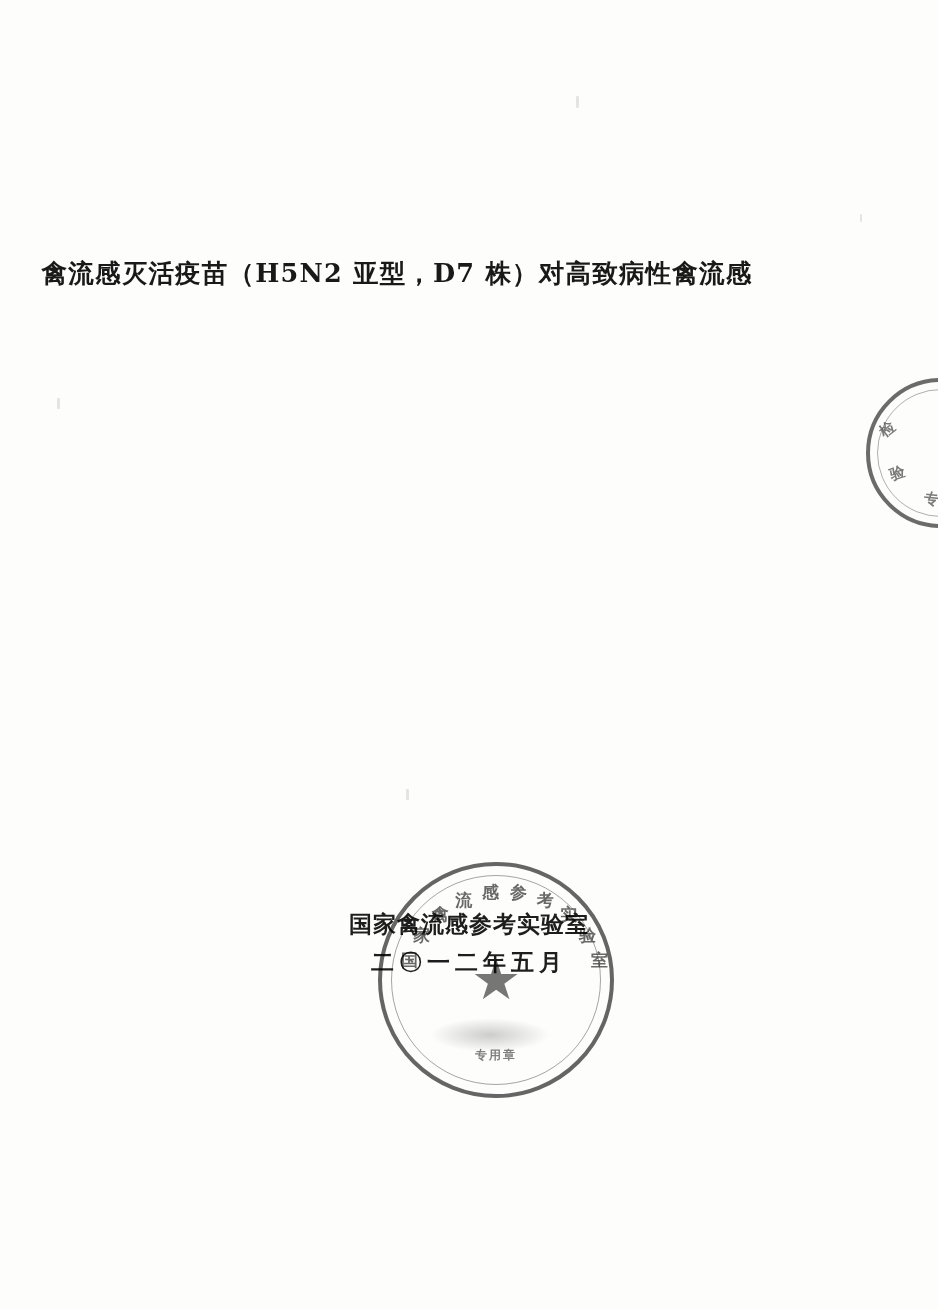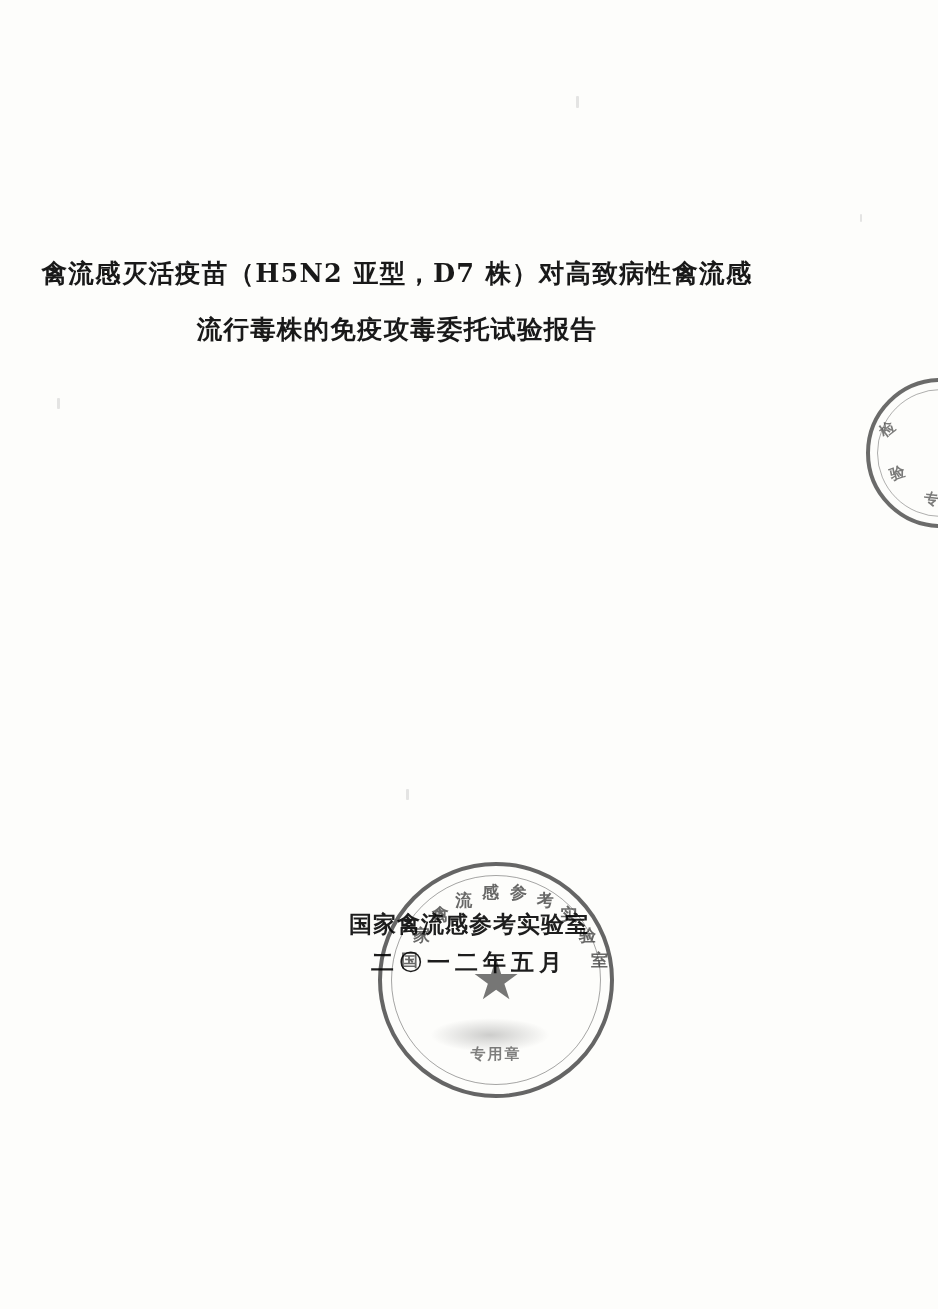--- a/index.html
+++ b/index.html
@@ -122,21 +122,21 @@
     color: #2a2a2a;
     opacity: .7;
     transform-origin: 0 0;
   }
   .seal-main .bottom-text {
     position: absolute;
     left: 0;
     right: 0;
     bottom: 34px;
     text-align: center;
-    font-size: 15px;
+    font-size: 12px;
     font-weight: 700;
     color: #2a2a2a;
     opacity: .6;
     letter-spacing: 2px;
   }
 
   
   .seal-edge {
     left: 866px;
     top: 378px;
@@ -186,21 +186,20 @@
 
 <div class="page">
 
   <div class="speck" style="left:576px; top:96px; width:3px; height:12px; border-radius:1px;"></div>
   <div class="speck" style="left:57px; top:398px; width:3px; height:11px; border-radius:1px;"></div>
   <div class="speck" style="left:406px; top:789px; width:3px; height:11px; border-radius:1px;"></div>
   <div class="speck" style="left:860px; top:214px; width:2px; height:8px; border-radius:1px;"></div>
 
   <div class="title-block">
     <div class="title-line">禽流感灭活疫苗（H5N2 亚型，D7 株）对高致病性禽流感</div>
-    <div class="title-line">流行毒株的免疫攻毒委托试验报告</div>
   </div>
 
   <div class="footer-block">
     <div class="footer-line">国家禽流感参考实验室</div>
     <div class="footer-line date">二〇一二年五月</div>
   </div>
 
   <div class="smudge"></div>
 
   <div class="seal seal-main">

